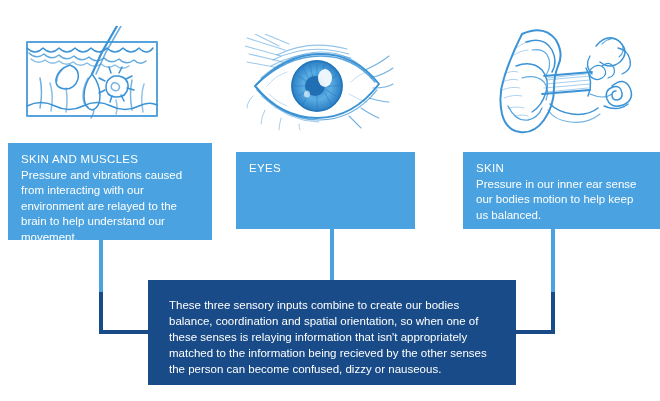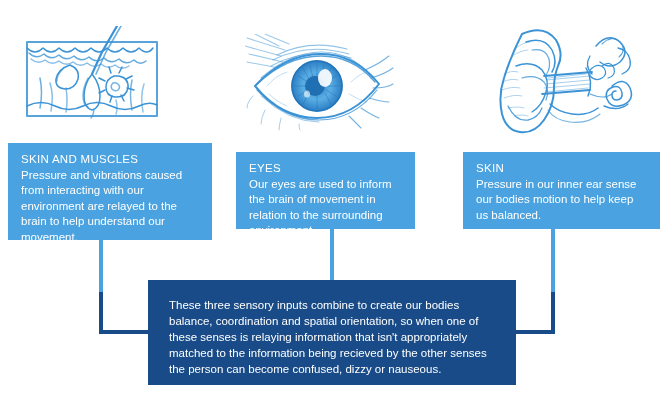--- a/index.html
+++ b/index.html
@@ -272,21 +272,20 @@
   <div class="conn navy" style="left:551px; top:292px; width:4px; height:42px;"></div>
   <div class="conn navy" style="left:513px; top:330px; width:42px; height:4px;"></div>
 
   <div class="card" id="card-skin">
     <div class="card-title">SKIN AND MUSCLES</div>
     <div class="card-body">Pressure and vibrations caused from interacting with our environment are relayed to the brain to help understand our movement.</div>
   </div>
 
   <div class="card" id="card-eyes">
     <div class="card-title">EYES</div>
-    <div class="card-body">Our eyes are used to inform the brain of movement in relation to the surrounding environment.</div>
   </div>
 
   <div class="card" id="card-ears">
     <div class="card-title">SKIN</div>
     <div class="card-body">Pressure in our inner ear sense our bodies motion to help keep us balanced.</div>
   </div>
 
   <div id="summary">
     <p>These three sensory inputs combine to create our bodies balance, coordination and spatial orientation, so when one of these senses is relaying information that isn't appropriately matched to the information being recieved by the other senses the person can become confused, dizzy or nauseous.</p>
   </div>

